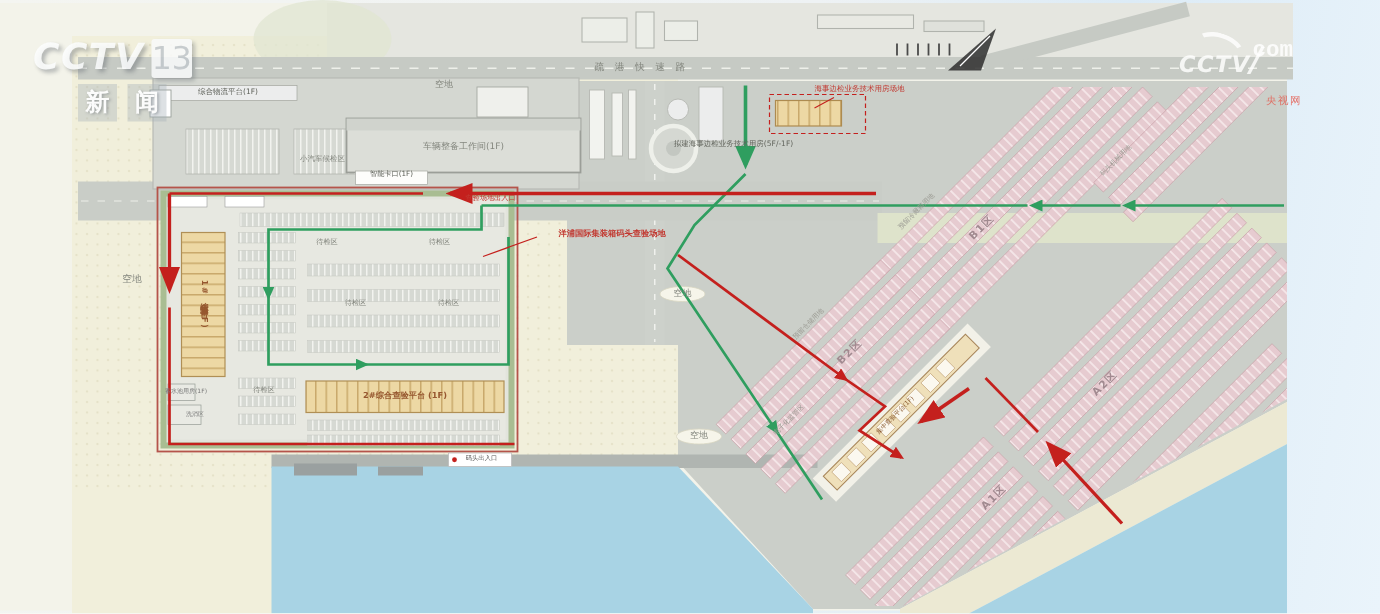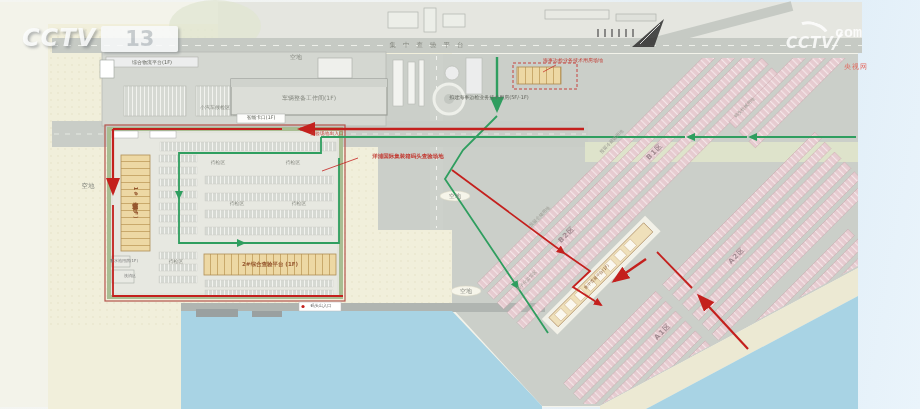--- a/index.html
+++ b/index.html
@@ -14,21 +14,21 @@
   .rot{transform:translate(-50%,-50%) rotate(-45deg);}
   .red{color:#c23a32;}
   .tan{color:#96572f;font-weight:bold;}
   .vert{writing-mode:vertical-rl;transform:translate(-50%,-50%);letter-spacing:1px;}
   .zone{color:#a18a90;font-weight:bold;letter-spacing:1px;}
   
   .logo13{position:absolute;left:22px;top:24px;opacity:.9;}
   .logo13 .cctv{font-style:italic;font-weight:900;font-size:24px;letter-spacing:1px;
       color:rgba(252,253,254,.92);text-shadow:2px 2px 3px rgba(95,102,110,.5);}
   .logo13 .n13{display:inline-block;margin-left:5px;background:rgba(249,250,251,.95);
-      border-radius:2px;padding:1px 24px;font-weight:700;font-size:21px;
+      border-radius:2px;padding:1px 0;font-weight:400;font-size:21px;
       color:rgba(168,175,182,.65);box-shadow:2px 2px 3px rgba(95,102,110,.4);}
   .xinwen{position:absolute;left:52px;top:56px;}
   .xinwen span{display:inline-block;font-size:16px;font-weight:bold;margin-right:7px;
       color:rgba(255,255,255,.95);background:rgba(165,175,184,.38);padding:2px 5px;
       text-shadow:1px 1px 2px rgba(95,102,110,.5);}
   
   .wm{position:absolute;left:786px;top:22px;width:110px;height:44px;color:rgba(255,255,255,.82);}
   .wm .arc{position:absolute;left:8px;top:0;width:30px;height:18px;border:3px solid transparent;
       border-top:3px solid rgba(255,255,255,.8);border-radius:50%;transform:rotate(18deg);}
   .wm .cctv{position:absolute;left:0;top:12px;font-size:15px;font-weight:900;font-style:italic;letter-spacing:1px;}
@@ -274,21 +274,21 @@
     <path d="M358,158 L322,171" stroke-width="0.8"></path>
   </g>
 
   <g>
     <rect x="237" y="114" width="48" height="9" fill="#fdfdfb" stroke="#a9aca6" stroke-width="0.5"></rect>
     <rect x="299" y="302" width="42" height="9" fill="#ffffff" stroke="#bbbbbb" stroke-width="0.5"></rect>
     <circle cx="303" cy="306.5" r="1.6" fill="#c4201d"></circle>
   </g>
 </svg>
 
-<span class="lbl" style="left:430px;top:45px;font-size:6.5px;letter-spacing:7px;">集中查验平台</span>
+<span class="lbl" style="left:430px;top:45px;font-size:6.5px;letter-spacing:7px;">疏港快速路</span>
 
 <span class="lbl" style="left:88px;top:186px;font-size:6.5px;">空地</span>
 <span class="lbl" style="left:296px;top:57px;font-size:6px;">空地</span>
 <span class="lbl" style="left:455px;top:196px;font-size:6px;">空地</span>
 <span class="lbl" style="left:466px;top:291px;font-size:6px;">空地</span>
 
 <span class="lbl" style="left:152px;top:62px;font-size:5px;color:#5b5e56;">综合物流平台(1F)</span>
 <span class="lbl" style="left:215px;top:107px;font-size:5px;">小汽车候检区</span>
 <span class="lbl" style="left:309px;top:98px;font-size:6px;">车辆整备工作间(1F)</span>
 <span class="lbl" style="left:261px;top:118px;font-size:4.8px;color:#5b5e56;">智能卡口(1F)</span>
@@ -318,20 +318,23 @@
 <span class="lbl rot" style="left:612px;top:142px;font-size:4.5px;color:#9b9b93;">预留冷藏箱用地</span>
 <span class="lbl rot" style="left:540px;top:217px;font-size:4.5px;color:#9b9b93;">预留仓储用地</span>
 <span class="lbl rot" style="left:527px;top:281px;font-size:4.5px;color:#9b9b93;">电子化监管区</span>
 <span class="lbl rot" style="left:745px;top:108px;font-size:4.5px;color:#9b9b93;">码头机械用地</span>
 <span class="lbl rot" style="left:597px;top:277px;font-size:4.2px;color:#8a5a30;">集中查验平台(1F)</span>
 
 <span class="lbl" style="left:321px;top:306px;font-size:4.2px;color:#555;">码头出入口</span>
 
 <div class="logo13">
   <span class="cctv">CCTV</span><span class="n13">13</span>
+</div>
+<div class="xinwen">
+  <span>新</span><span>闻</span>
 </div>
 
 <div class="wm">
   <div class="arc"></div>
   <div class="cctv">CCTV</div>
   <div class="slash">/</div>
   <div class="com">com</div>
   <div class="ysw">央视网</div>
 </div>
 

